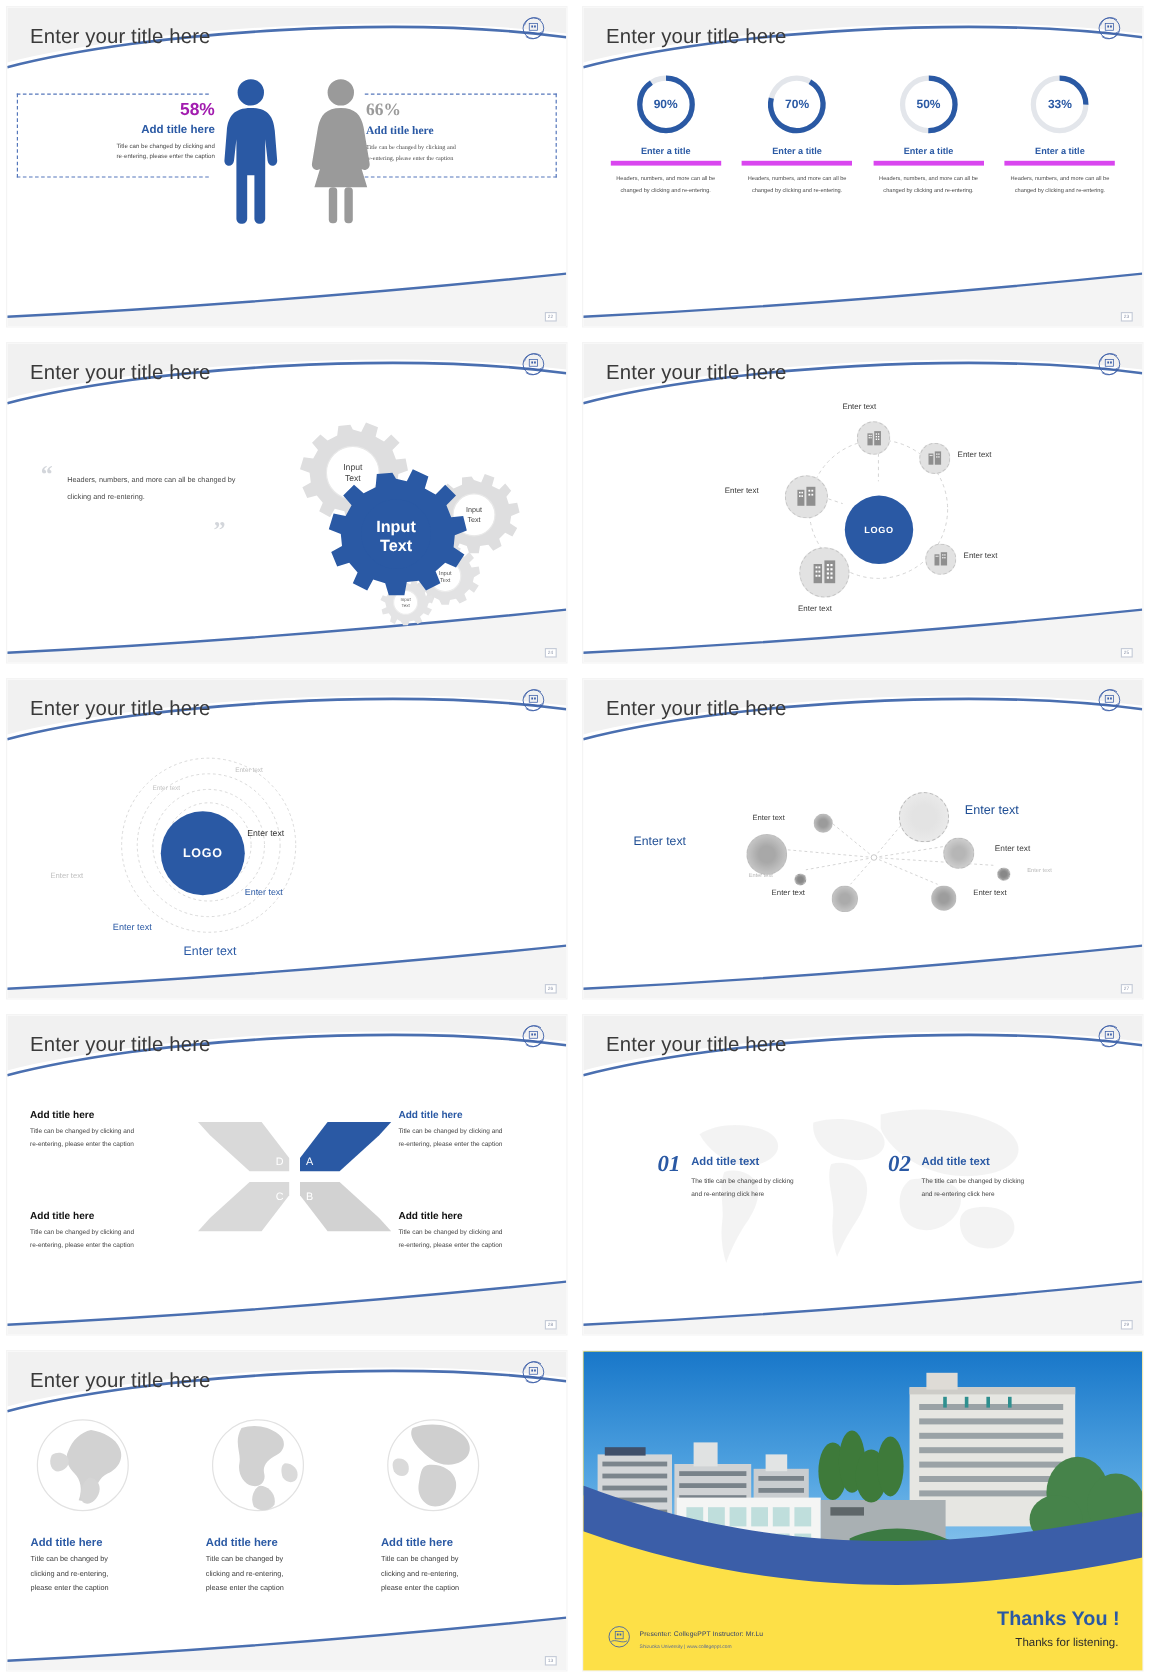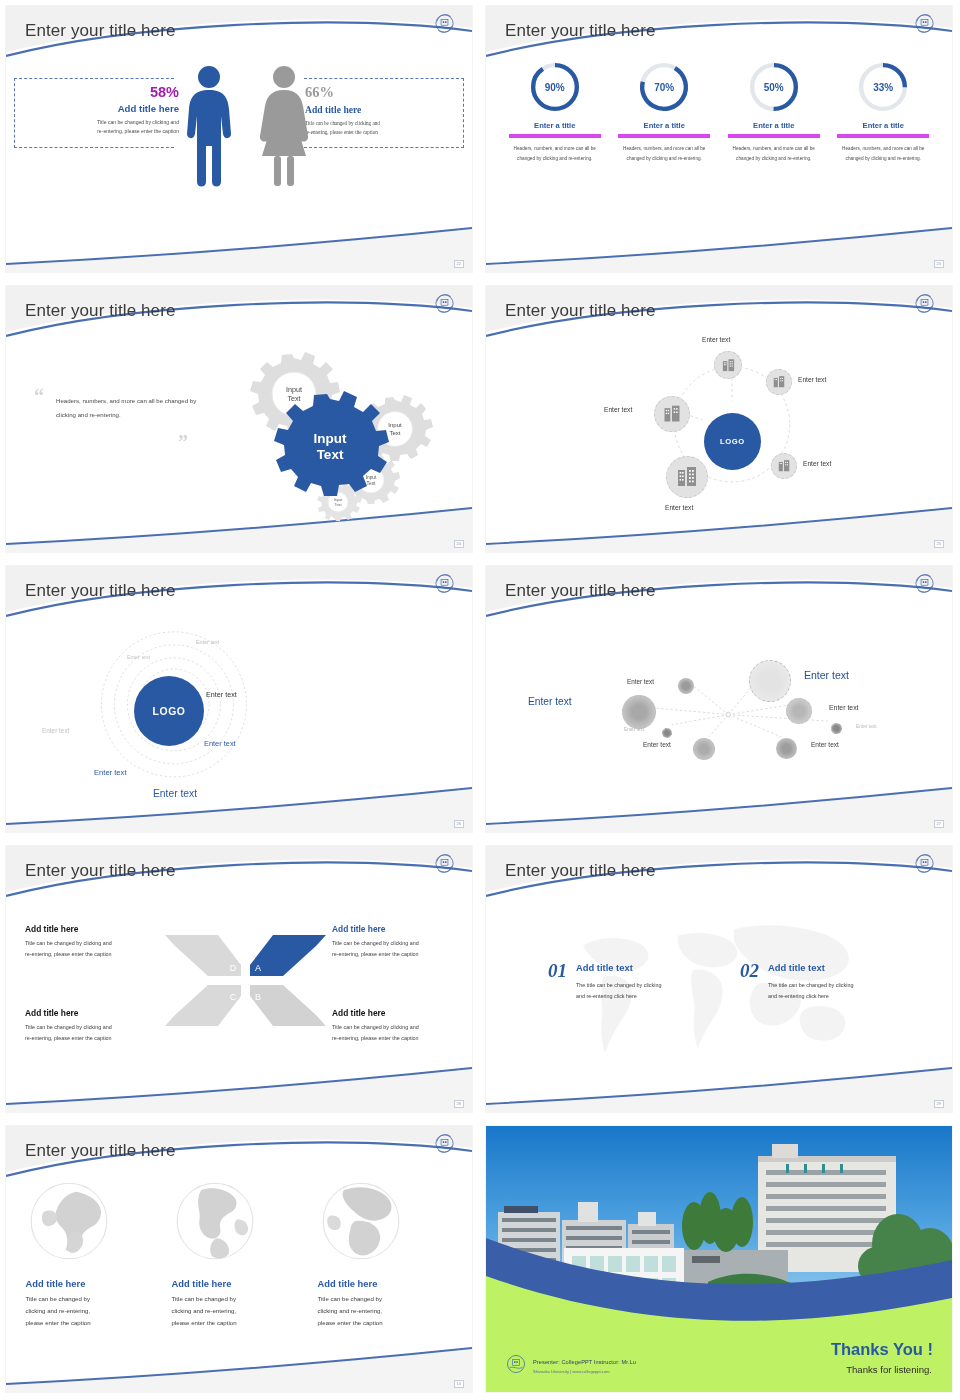--- a/index.html
+++ b/index.html
@@ -136,21 +136,21 @@
   .nb-p { font-size:5.4px; color:#3f3f3f; line-height:2.0; margin-top:7px; width:140px;}
 
   
   .globes { position:absolute; left:0; top:2px; width:100%;
       display:flex; justify-content:space-around; padding:0 14px; }
   .globe-col { width:135px; }
   .gl-h { font-size:9.4px; font-weight:bold; color:#2a59a4; margin-top:10px; }
   .gl-p { font-size:6.1px; color:#3d3d3d; line-height:2.0; margin-top:4px; }
 
   
-  .thanks-card { position:relative; width:100%; height:100%; background:#bef264; overflow:hidden;
+  .thanks-card { position:relative; width:100%; height:100%; background:#fde047; overflow:hidden;
      box-shadow: 0 0 0 1px rgba(0,0,0,0.045); }
   .photo-clip { position:absolute; left:0; top:0; width:100%; height:196px; overflow:hidden; }
   .ty-big { position:absolute; right:19px; bottom:33px; font-size:16.5px;
      font-weight:bold; color:#2a59a4; white-space:nowrap; }
   .ty-sub { position:absolute; right:20px; bottom:17px; font-size:9.6px;
      color:#2b2b2b; white-space:nowrap; }
   .pres-logo { position:absolute; left:19px; bottom:17px; width:22px; height:22px; }
   .pres-l1 { position:absolute; left:47px; bottom:27px; font-size:5.6px; color:#2b3b6b;
      white-space:nowrap; letter-spacing:.1px;}
   .pres-l2 { position:absolute; left:47px; bottom:18px; font-size:4.1px; color:#5a6a92;

